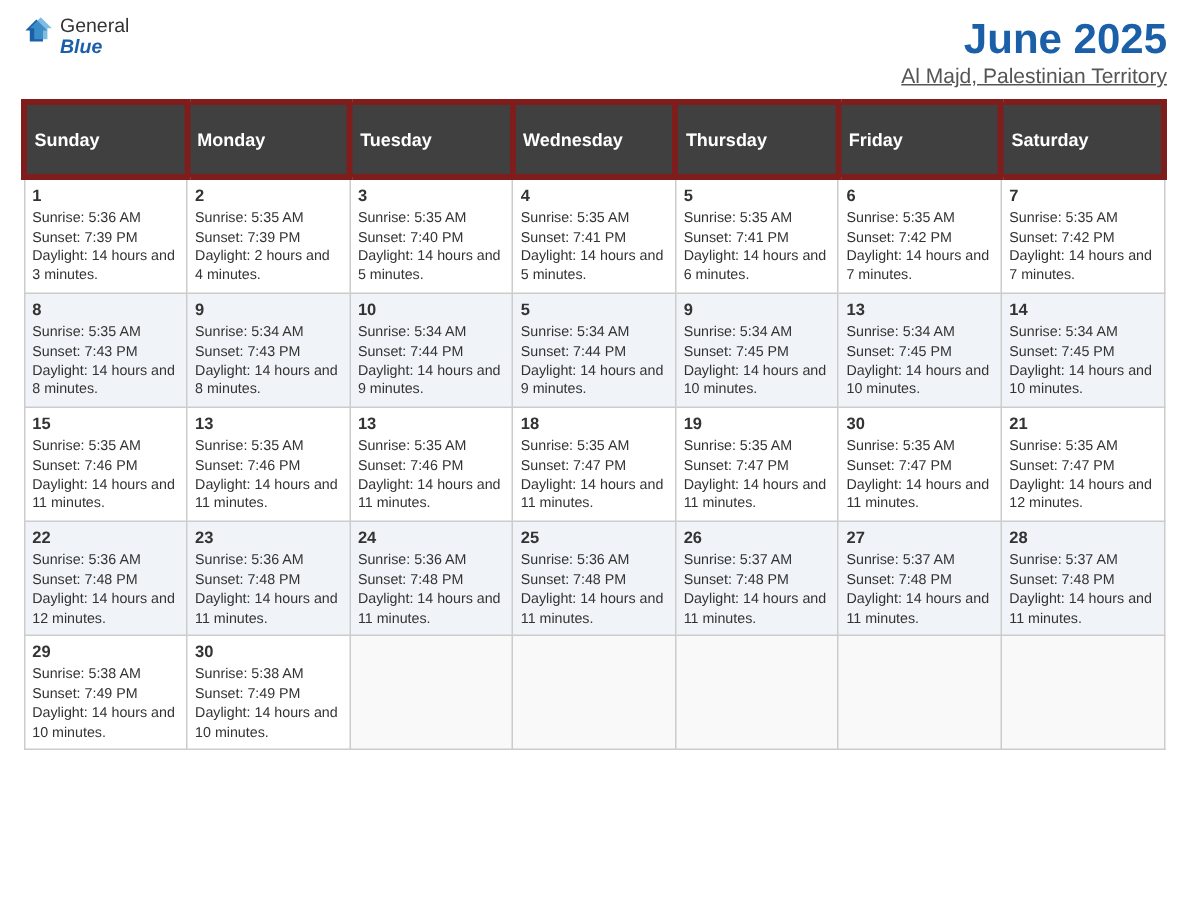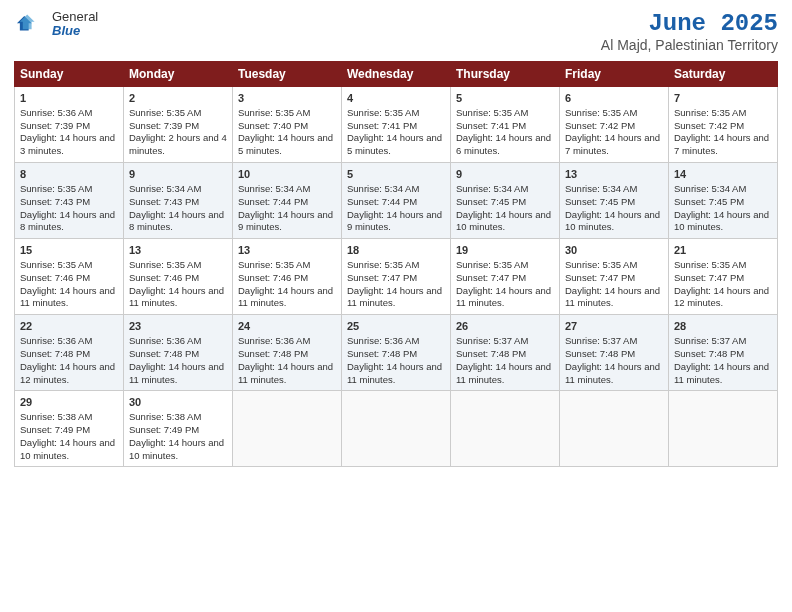--- a/index.html
+++ b/index.html
@@ -17,22 +17,21 @@
       padding: 10px 14px;
     }
     .header {
       display: flex;
       justify-content: space-between;
       align-items: flex-start;
       margin-bottom: 8px;
     }
     .logo {
       display: flex;
-      align-items: center;
-      gap: 16px;
+      gap: 4px;
     }
     .logo-text {
       display: flex;
       flex-direction: column;
       line-height: 1.1;
     }
     .logo-general {
       font-size: 13px;
       color: #333;
       font-weight: normal;
@@ -44,43 +43,43 @@
       font-style: italic;
     }
     .logo-icon {
       width: 22px;
       height: 22px;
     }
     .title-block {
       text-align: right;
     }
     .title-block h1 {
-      font-size: 24px;
+      font-size: 28px;
       color: #1a5fa8;
       font-weight: bold;
-      font-family: Liberation Mono, monospace;
     }
     .title-block h2 {
       font-size: 14px;
       color: #555;
       font-weight: normal;
+      text-decoration: underline;
     }
     table {
       width: 100%;
       border-collapse: collapse;
       table-layout: fixed;
     }
     thead tr th {
-      background-color: #7f1d1d;
+      background-color: #404040;
       color: #fff;
       text-align: left;
-      padding: 5px 5px;
+      padding: 16px 5px;
       font-size: 12px;
       font-weight: bold;
-      border: 1px solid #7f1d1d;
+      border: 4px solid #7f1d1d;
     }
     tbody tr td {
       border: 1px solid #ccc;
       vertical-align: top;
       padding: 4px 5px;
       font-size: 9.5px;
       color: #333;
       line-height: 1.35;
     }
     tbody tr:nth-child(even) {

